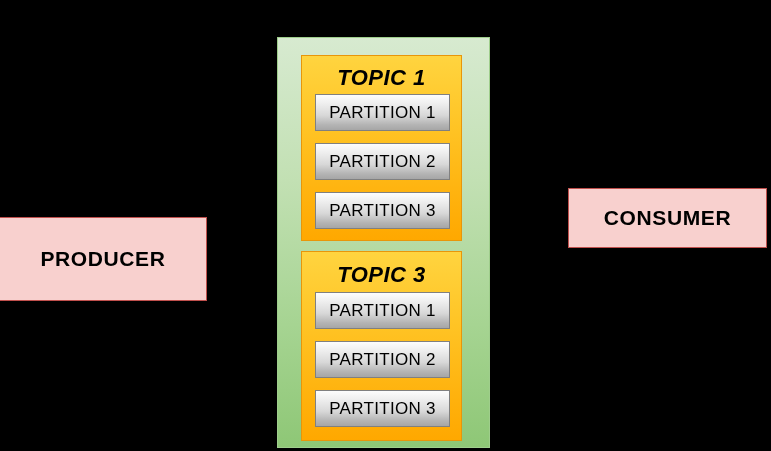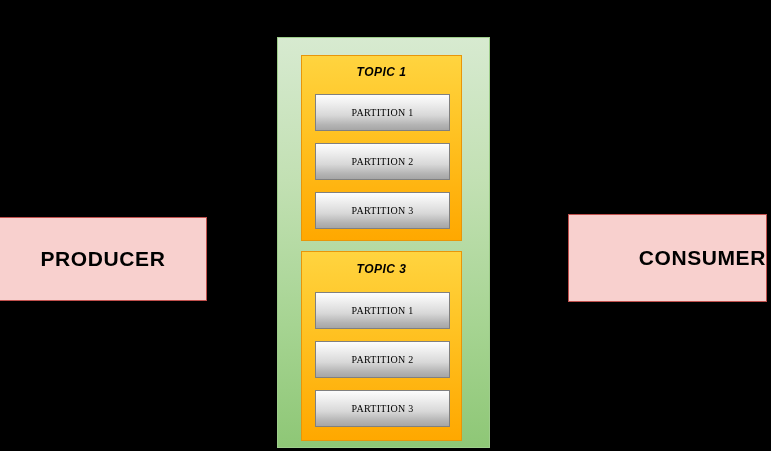--- a/index.html
+++ b/index.html
@@ -39,24 +39,23 @@
   }
 
   #producer-box {
     left: -1px;
     top: 217px;
     width: 208px;
     height: 84px;
   }
   #consumer-box {
     left: 568px;
-    top: 214px;
+    top: 188px;
     width: 199px;
-    height: 88px;
-    justify-content: flex-end;
+    height: 60px;
   }
 
   
   #cluster-box {
     position: absolute;
     box-sizing: border-box;
     left: 277px;
     top: 37px;
     width: 213px;
     height: 411px;
@@ -80,21 +79,21 @@
   #topic-box-2 {
     top: 213px;
     height: 190px;
   }
 
   .topic-title {
     position: absolute;
     left: 0;
     right: 0;
     text-align: center;
-    font-size: 12px;
+    font-size: 22px;
     font-weight: bold;
     font-style: italic;
     color: #000000;
     letter-spacing: 0.5px;
     white-space: nowrap;
   }
   #topic-box-1 .topic-title { top: 9px; }
   #topic-box-2 .topic-title { top: 10px; }
 
   
@@ -113,26 +112,25 @@
     margin-bottom: 12px;
     background: linear-gradient(to bottom, #fdfdfd 0%, #f0f0f0 22%, #d8d8d8 58%, #b4b4b4 85%, #a6a6a6 100%);
     border: 1px solid #808080;
     display: flex;
     align-items: center;
     justify-content: center;
   }
   .partition-box:last-child { margin-bottom: 8px; }
 
   .partition-label {
-    font-size: 10px;
+    font-size: 17px;
     font-weight: normal;
     color: #000000;
     letter-spacing: 0.3px;
     white-space: nowrap;
-    font-family: Liberation Serif, serif;
   }
 </style>
 </head>
 <body>
 
 <div id="canvas">
 
   <div class="endpoint-box" id="producer-box">
     <span class="endpoint-label">PRODUCER</span>
   </div>

